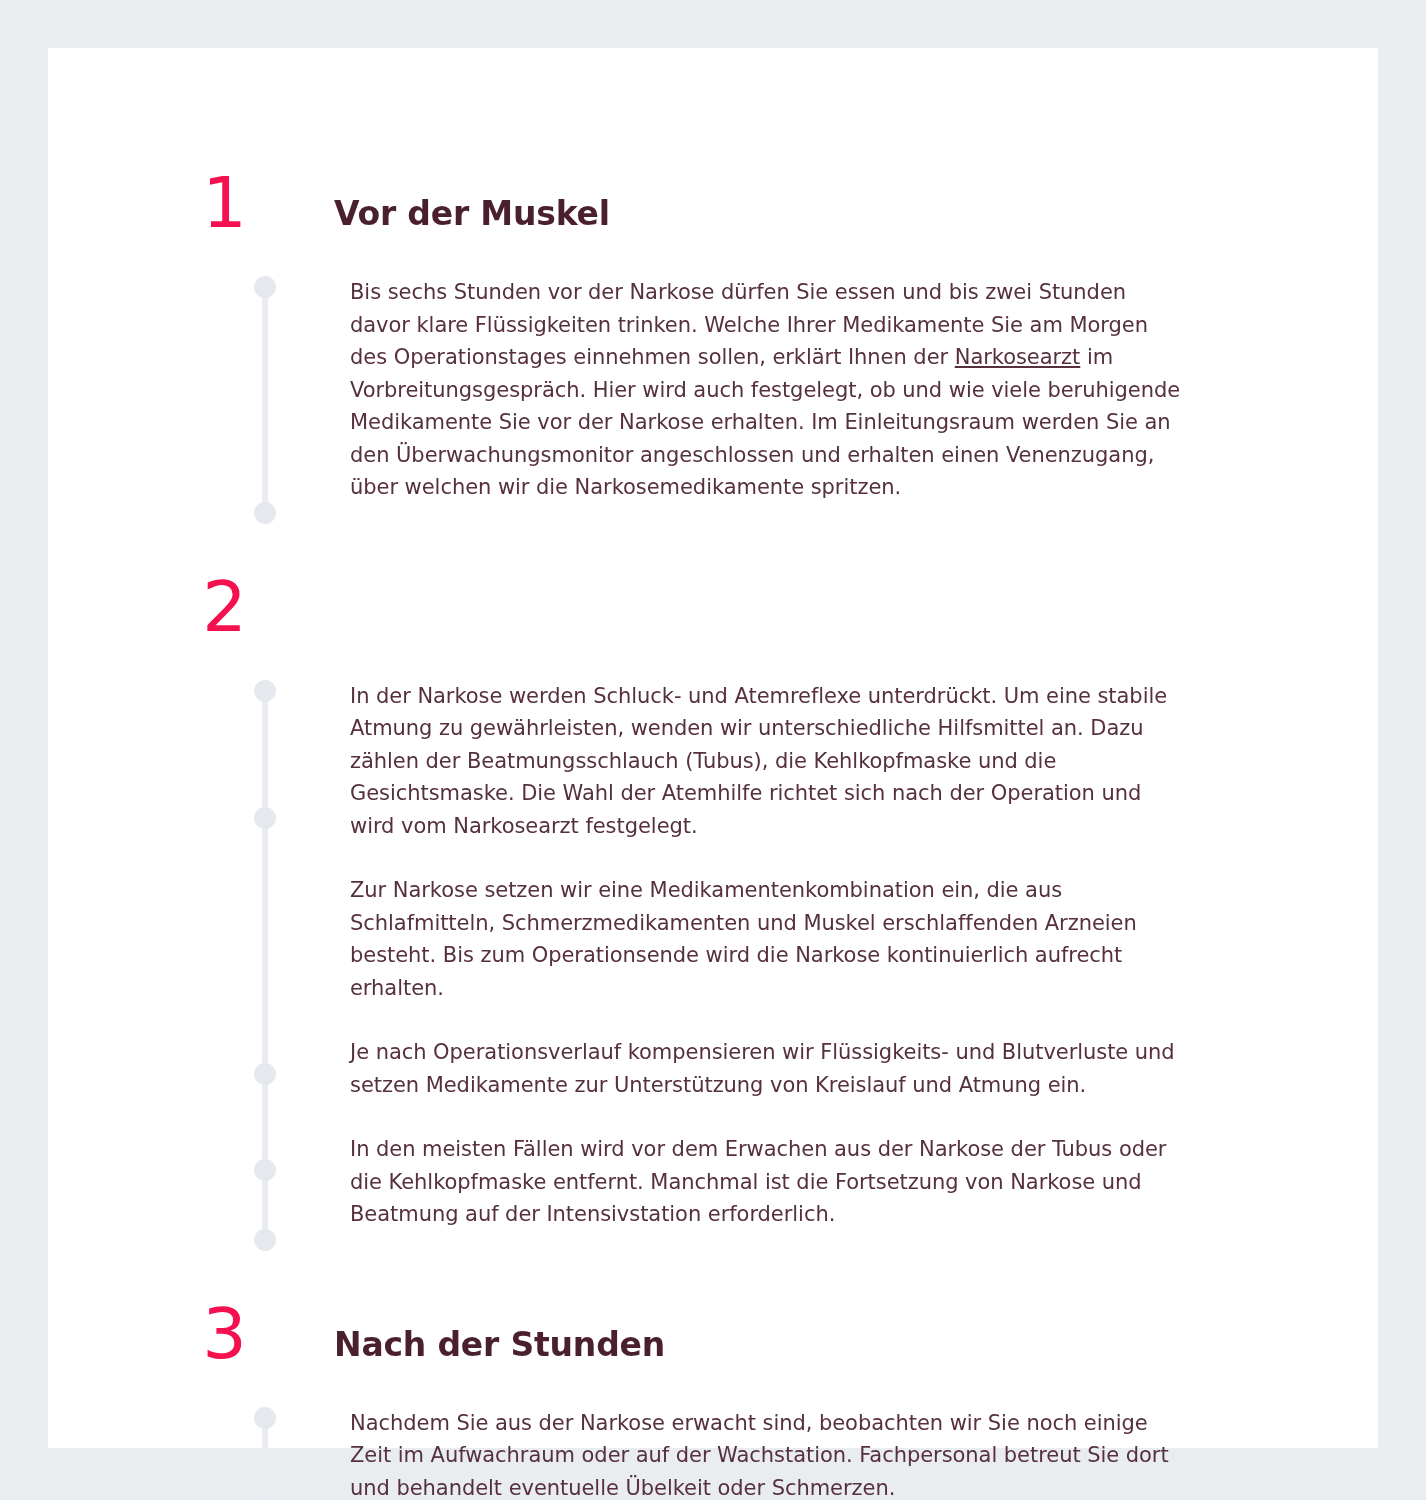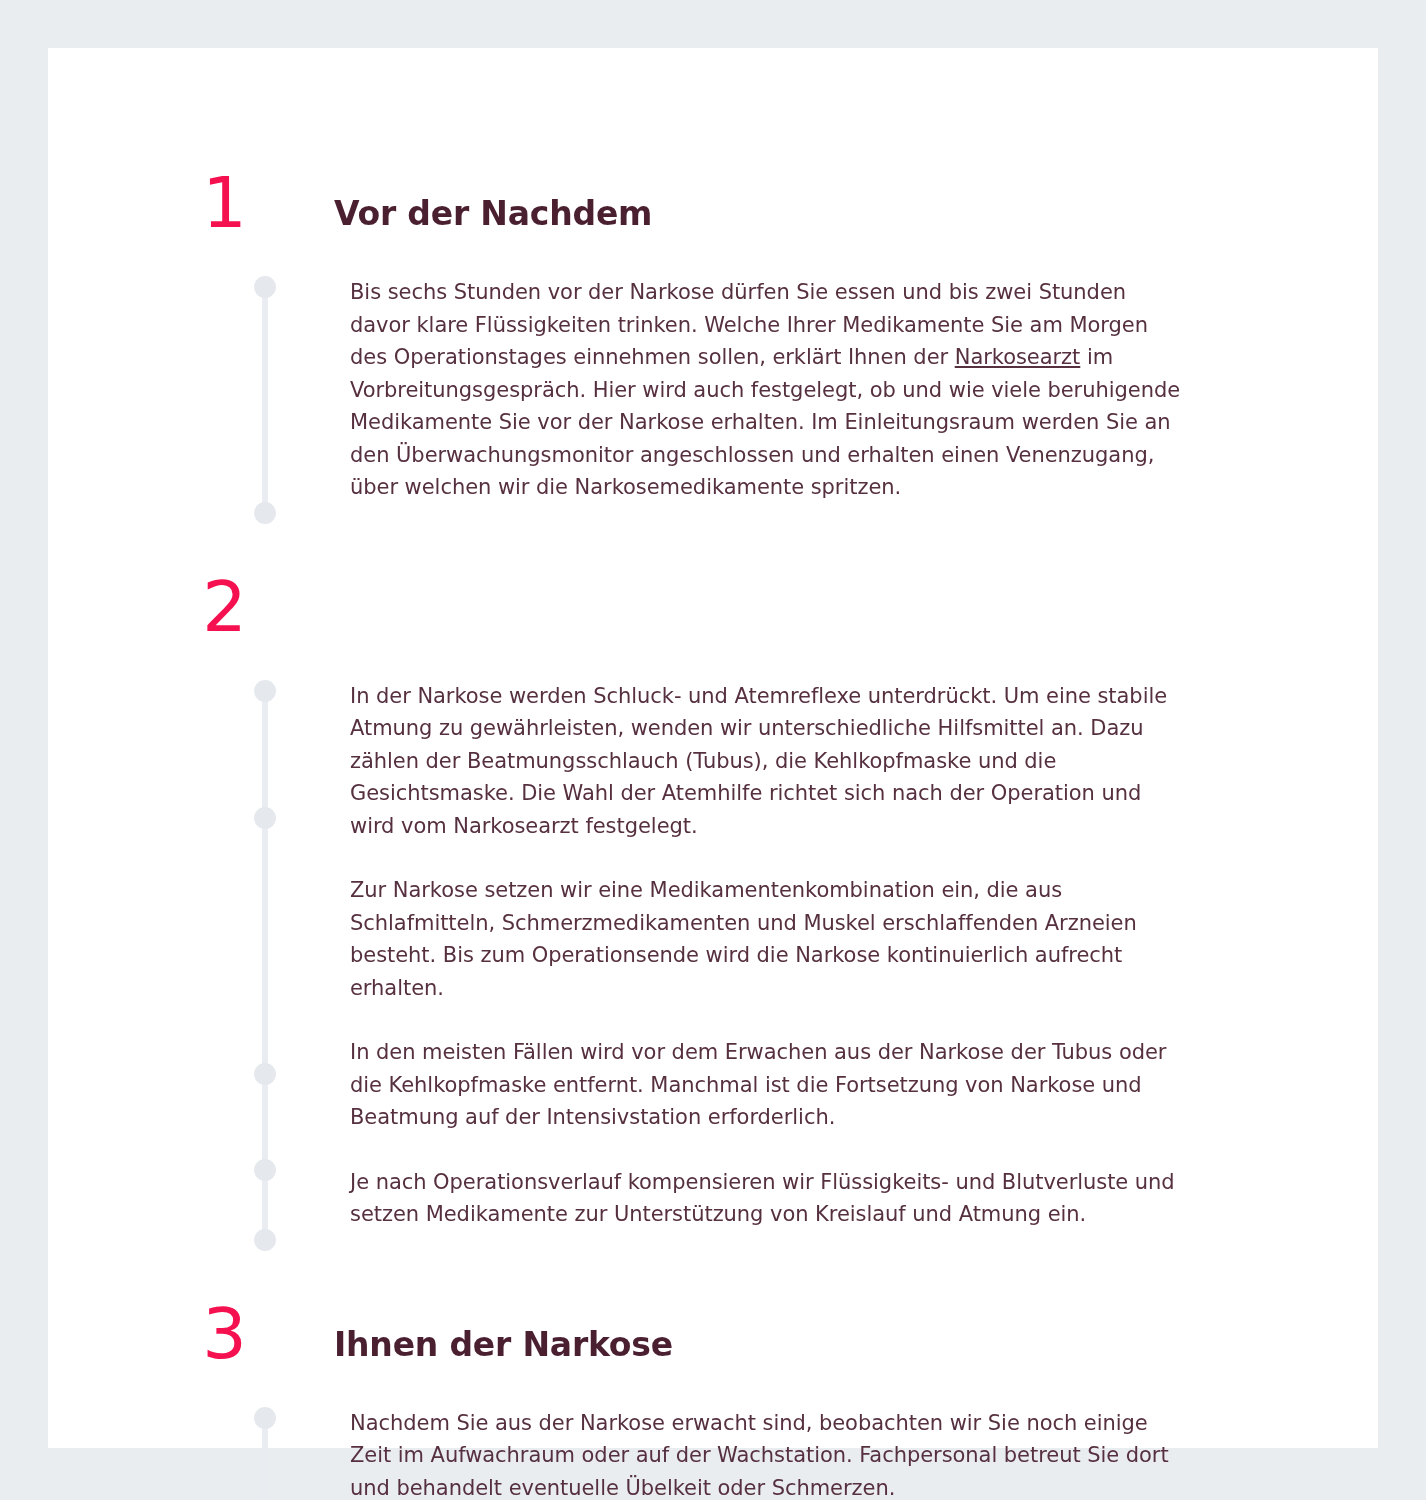--- a/index.html
+++ b/index.html
@@ -136,21 +136,21 @@
 </style>
 </head>
 <body>
 
 <div class="page-canvas">
   <div class="timeline">
 
     <section class="section" id="sec-1">
       <div class="section-head">
         <div class="step-number">1</div>
-        <h2 class="section-title">Vor der Nachdem</h2>
+        <h2 class="section-title">Vor der Muskel</h2>
       </div>
       <div class="section-body">
         <div class="rail">
           <div class="rail-line"></div>
           <div class="rail-dot" style="top:0px;"></div>
           <div class="rail-dot rail-dot-end" style="bottom:0px;"></div>
         </div>
         <p class="para">
           <span>Bis sechs Stunden vor der Narkose dürfen Sie essen und bis zwei Stunden davor klare Flüssigkeiten trinken. Welche Ihrer Medikamente Sie am Morgen des Operationstages einnehmen sollen, erklärt Ihnen der </span><span class="inline-link">Narkosearzt</span><span> im Vorbreitungsgespräch. Hier wird auch festgelegt, ob und wie viele beruhigende Medikamente Sie vor der Narkose erhalten. Im Einleitungsraum werden Sie an den Überwachungsmonitor angeschlossen und erhalten einen Venenzugang, über welchen wir die Narkosemedikamente spritzen.</span>
         </p>
@@ -165,29 +165,29 @@
         <div class="rail">
           <div class="rail-line"></div>
           <div class="rail-dot" style="top:0px;"></div>
           <div class="rail-dot" style="top:127px;"></div>
           <div class="rail-dot" style="top:383px;"></div>
           <div class="rail-dot" style="top:479px;"></div>
           <div class="rail-dot rail-dot-end" style="bottom:0px;"></div>
         </div>
         <p class="para">In der Narkose werden Schluck- und Atemreflexe unterdrückt. Um eine stabile Atmung zu gewährleisten, wenden wir unterschiedliche Hilfsmittel an. Dazu zählen der Beatmungsschlauch (Tubus), die Kehlkopfmaske und die Gesichtsmaske. Die Wahl der Atemhilfe richtet sich nach der Operation und wird vom Narkosearzt festgelegt.</p>
         <p class="para">Zur Narkose setzen wir eine Medikamentenkombination ein, die aus Schlafmitteln, Schmerzmedikamenten und Muskel erschlaffenden Arzneien besteht. Bis zum Operationsende wird die Narkose kontinuierlich aufrecht erhalten.</p>
+        <p class="para">Je nach Operationsverlauf kompensieren wir Flüssigkeits- und Blutverluste und setzen Medikamente zur Unterstützung von Kreislauf und Atmung ein.</p>
         <p class="para">In den meisten Fällen wird vor dem Erwachen aus der Narkose der Tubus oder die Kehlkopfmaske entfernt. Manchmal ist die Fortsetzung von Narkose und Beatmung auf der Intensivstation erforderlich.</p>
-        <p class="para">Je nach Operationsverlauf kompensieren wir Flüssigkeits- und Blutverluste und setzen Medikamente zur Unterstützung von Kreislauf und Atmung ein.</p>
       </div>
     </section>
 
     <section class="section" id="sec-3">
       <div class="section-head">
         <div class="step-number">3</div>
-        <h2 class="section-title">Ihnen der Narkose</h2>
+        <h2 class="section-title">Nach der Stunden</h2>
       </div>
       <div class="section-body">
         <div class="rail">
           <div class="rail-line"></div>
           <div class="rail-dot" style="top:0px;"></div>
           <div class="rail-dot rail-dot-end" style="bottom:0px;"></div>
         </div>
         <p class="para">Nachdem Sie aus der Narkose erwacht sind, beobachten wir Sie noch einige Zeit im Aufwachraum oder auf der Wachstation. Fachpersonal betreut Sie dort und behandelt eventuelle Übelkeit oder Schmerzen.</p>
       </div>
     </section>

